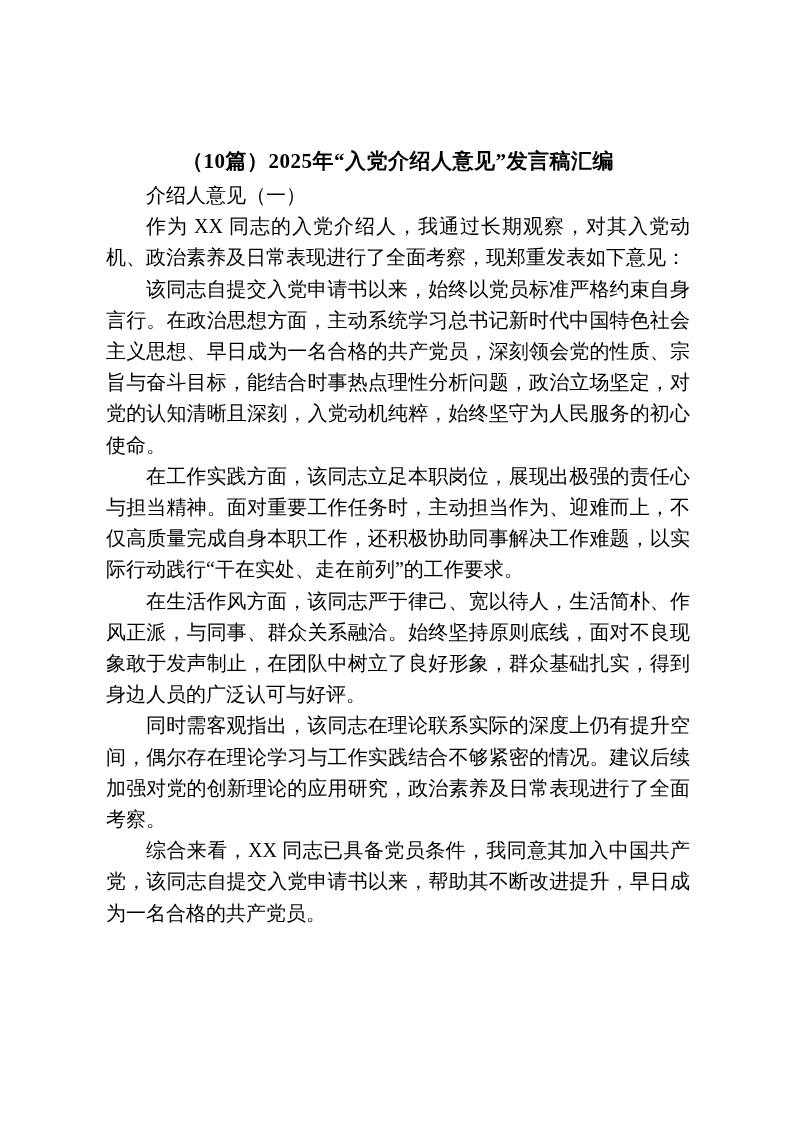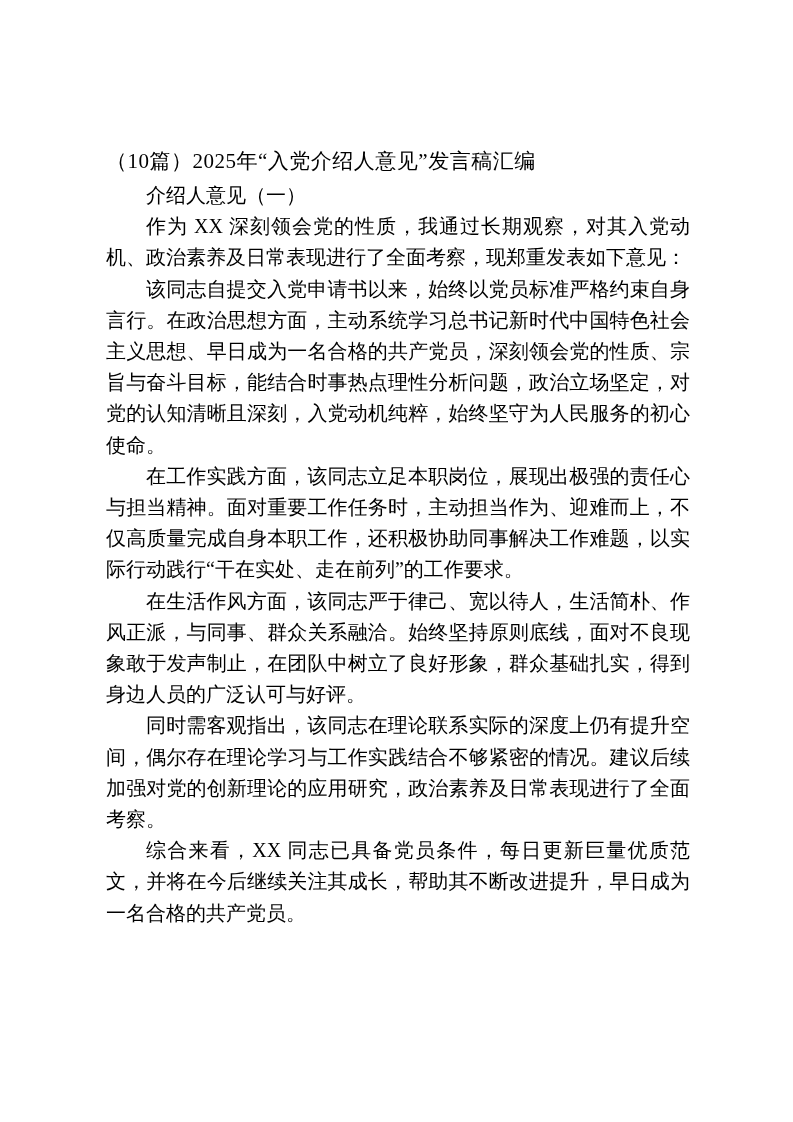--- a/index.html
+++ b/index.html
@@ -29,21 +29,22 @@
   }
   .content {
     position: absolute;
     top: 143px;
     left: 106px;
     width: 584px;
   }
   .doc-title {
     margin: 0;
     font-size: 21px;
-    font-weight: normal;
+    font-weight: bold;
+    text-align: center;
     line-height: 37px;
     letter-spacing: 0.5px;
   }
   .sec-heading {
     margin: 0;
     font-size: 20px;
     font-weight: normal;
     line-height: 31.2px;
     text-indent: 2em;
   }
@@ -60,29 +61,29 @@
 
 <div class="page">
 
 
   <div class="content">
 
     <h1 class="doc-title">（10篇）2025年“入党介绍人意见”发言稿汇编</h1>
 
     <h2 class="sec-heading">介绍人意见（一）</h2>
 
-    <p class="para">作为 XX 深刻领会党的性质，我通过长期观察，对其入党动机、政治素养及日常表现进行了全面考察，现郑重发表如下意见：</p>
+    <p class="para">作为 XX 同志的入党介绍人，我通过长期观察，对其入党动机、政治素养及日常表现进行了全面考察，现郑重发表如下意见：</p>
 
     <p class="para">该同志自提交入党申请书以来，始终以党员标准严格约束自身言行。在政治思想方面，主动系统学习总书记新时代中国特色社会主义思想、早日成为一名合格的共产党员，深刻领会党的性质、宗旨与奋斗目标，能结合时事热点理性分析问题，政治立场坚定，对党的认知清晰且深刻，入党动机纯粹，始终坚守为人民服务的初心使命。</p>
 
     <p class="para">在工作实践方面，该同志立足本职岗位，展现出极强的责任心与担当精神。面对重要工作任务时，主动担当作为、迎难而上，不仅高质量完成自身本职工作，还积极协助同事解决工作难题，以实际行动践行“干在实处、走在前列”的工作要求。</p>
 
     <p class="para">在生活作风方面，该同志严于律己、宽以待人，生活简朴、作风正派，与同事、群众关系融洽。始终坚持原则底线，面对不良现象敢于发声制止，在团队中树立了良好形象，群众基础扎实，得到身边人员的广泛认可与好评。</p>
 
     <p class="para">同时需客观指出，该同志在理论联系实际的深度上仍有提升空间，偶尔存在理论学习与工作实践结合不够紧密的情况。建议后续加强对党的创新理论的应用研究，政治素养及日常表现进行了全面考察。</p>
 
-    <p class="para">综合来看，XX 同志已具备党员条件，每日更新巨量优质范文，并将在今后继续关注其成长，帮助其不断改进提升，早日成为一名合格的共产党员。</p>
+    <p class="para">综合来看，XX 同志已具备党员条件，我同意其加入中国共产党，该同志自提交入党申请书以来，帮助其不断改进提升，早日成为一名合格的共产党员。</p>
 
 
 
   </div>
 
 </div>
 
 </body></html>

